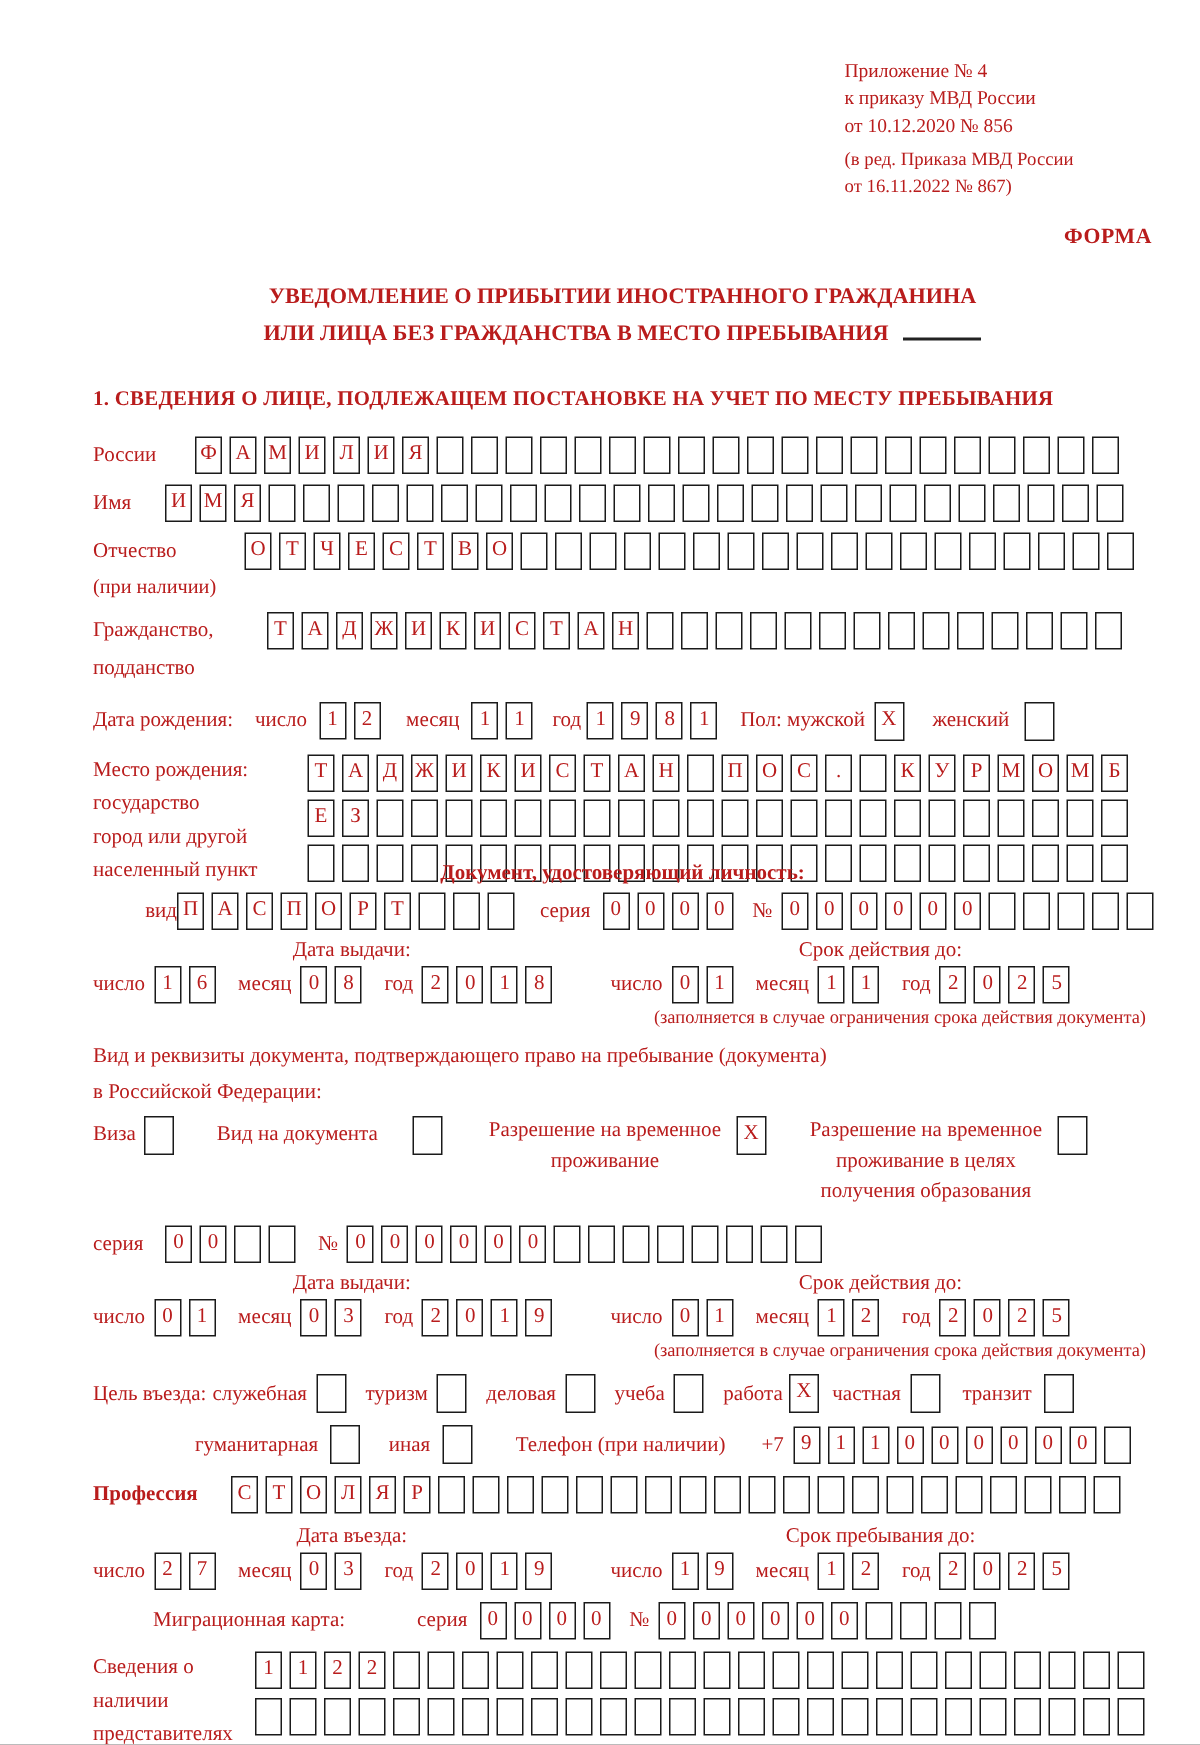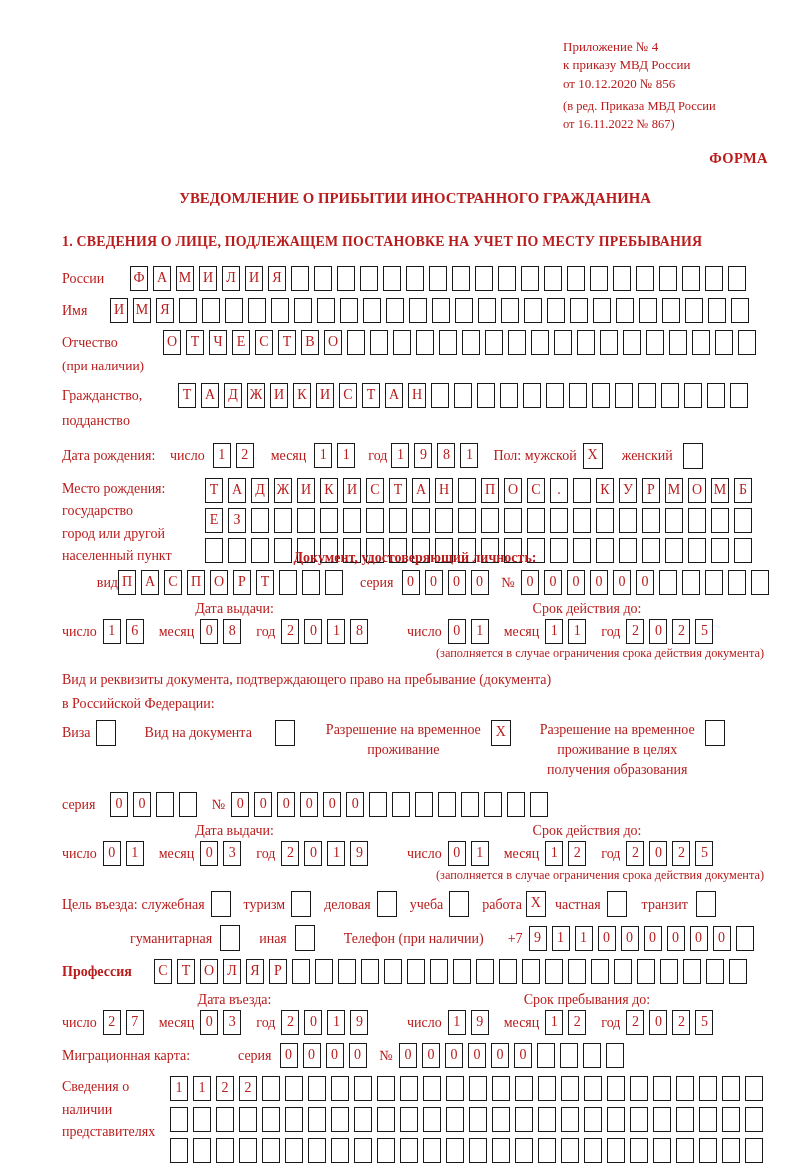--- a/index.html
+++ b/index.html
@@ -59,20 +59,23 @@
     <div class="ed">
       <div>(в ред. Приказа МВД России</div>
       <div>от 16.11.2022 № 867)</div>
     </div>
   </div>
 
   <div class="forma">ФОРМА</div>
 
   <div class="title">
     <div>УВЕДОМЛЕНИЕ О ПРИБЫТИИ ИНОСТРАННОГО ГРАЖДАНИНА</div>
+    <div>
+      <span>ИЛИ ЛИЦА БЕЗ ГРАЖДАНСТВА В МЕСТО ПРЕБЫВАНИЯ</span><span class="title-underline"></span>
+    </div>
   </div>
 
   <div class="section-head">1. СВЕДЕНИЯ О ЛИЦЕ, ПОДЛЕЖАЩЕМ ПОСТАНОВКЕ НА УЧЕТ ПО МЕСТУ ПРЕБЫВАНИЯ</div>
 
   <div class="row" style="margin-top:16px;">
     <span class="lbl" style="width:68px;">России</span>
     <span class="boxes">
         <span class="cell">Ф</span>
         <span class="cell">А</span>
         <span class="cell">М</span>
@@ -653,21 +656,21 @@
             <span class="cell">2</span>
             <span class="cell">0</span>
             <span class="cell">2</span>
             <span class="cell">5</span>
           </span>
       </div>
     </div>
   </div>
 
   <div class="row" style="align-items:center;margin-top:8px;">
-    <span class="lbl" style="width:176px;">Миграционная карта:</span>
+    <span class="lbl" style="width:176px;margin-left:40px;">Миграционная карта:</span>
     <span class="lbl" style="margin-right:8px;">серия</span>
     <span class="boxes" style="margin-right:8px;">
         <span class="cell">0</span>
         <span class="cell">0</span>
         <span class="cell">0</span>
         <span class="cell">0</span>
       </span>
     <span class="lbl" style="margin-right:6px;">№</span>
     <span class="boxes">
         <span class="cell">0</span>

